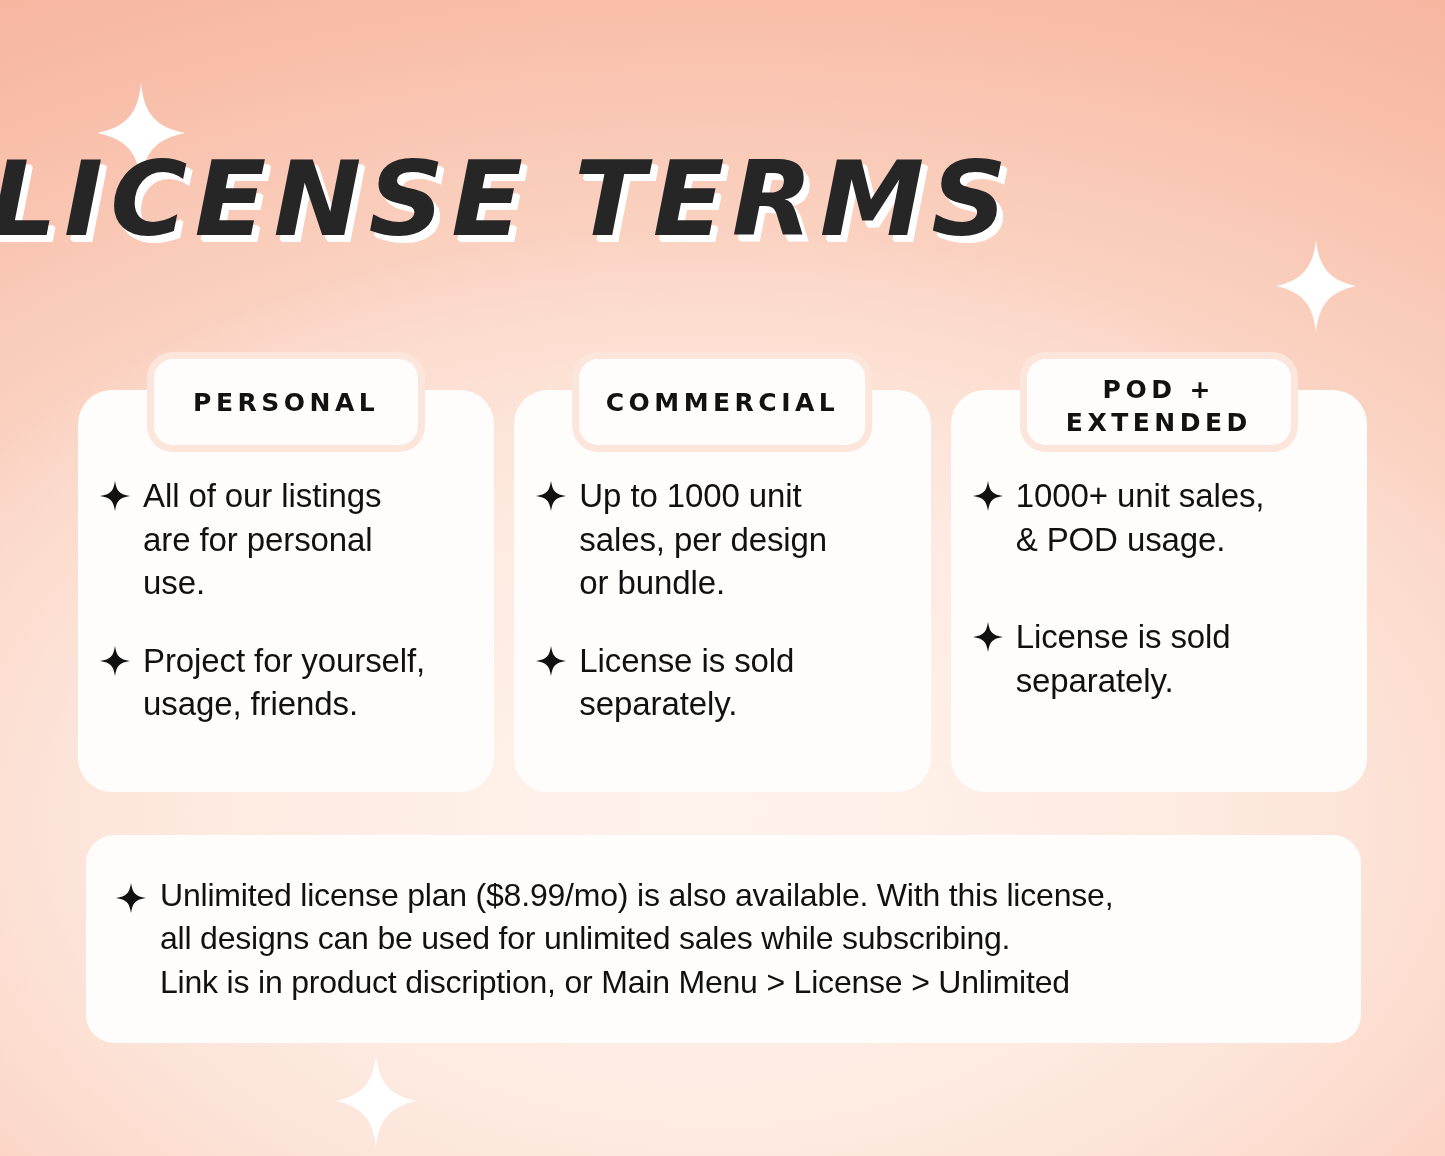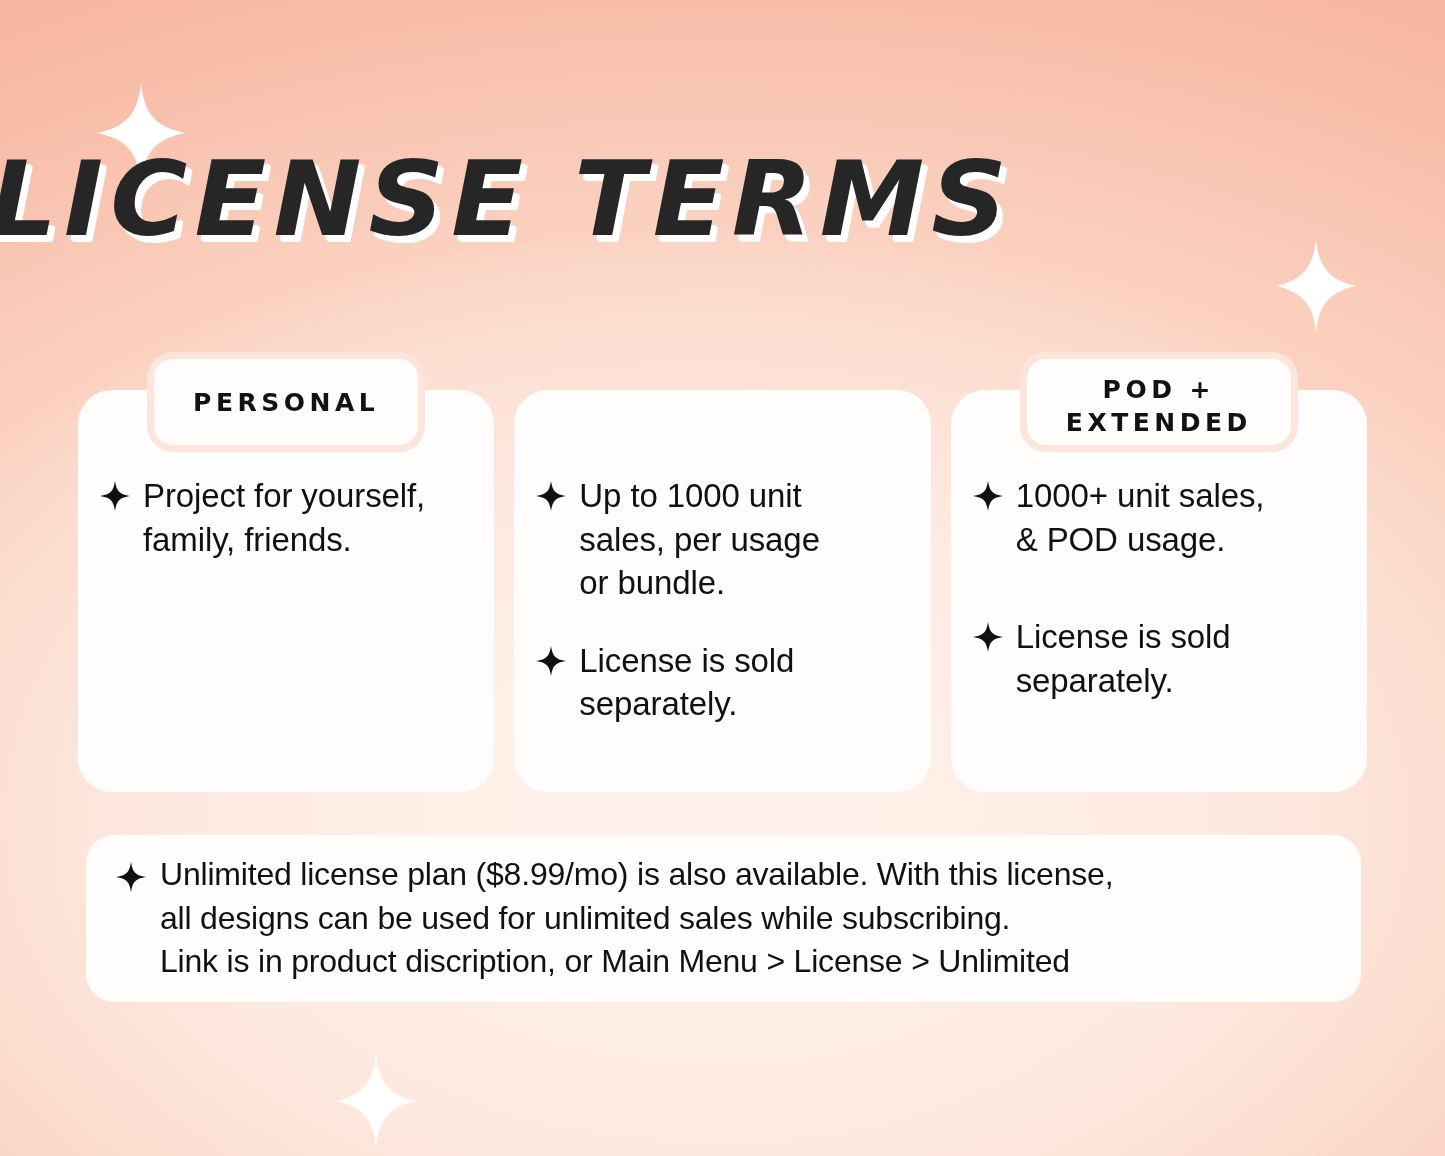--- a/index.html
+++ b/index.html
@@ -139,21 +139,21 @@
     letter-spacing: -0.1px;
     white-space: pre-line;
   }
 
   
   #banner {
     position: absolute;
     top: 835px;
     left: 86px;
     width: 1275px;
-    height: 167px;
+    height: 208px;
     background: #FFFDFC;
     border-radius: 28px;
     z-index: 2;
     display: flex;
     align-items: center;
     padding: 0 34px 0 30px;
   }
   #banner .banner-inner {
     display: flex;
     align-items: flex-start;
@@ -201,36 +201,49 @@
     <div class="card-header">
       <span>PERSONAL</span>
     </div>
     <ul class="bullets">
       <li>
         <span class="star-bullet">
           <svg width="30" height="30" viewBox="0 0 30 30" aria-hidden="true">
             <path d="M15 0 C16.6 10.4 19.6 13.4 30 15 C19.6 16.6 16.6 19.6 15 30 C13.4 19.6 10.4 16.6 0 15 C10.4 13.4 13.4 10.4 15 0 Z" fill="#111111"></path>
           </svg>
         </span>
+        <span class="bullet-text">All of our listings
+are for personal
+use.</span>
+      </li>
+      <li>
+        <span class="star-bullet">
+          <svg width="30" height="30" viewBox="0 0 30 30" aria-hidden="true">
+            <path d="M15 0 C16.6 10.4 19.6 13.4 30 15 C19.6 16.6 16.6 19.6 15 30 C13.4 19.6 10.4 16.6 0 15 C10.4 13.4 13.4 10.4 15 0 Z" fill="#111111"></path>
+          </svg>
+        </span>
         <span class="bullet-text">Project for yourself,
-family, friends.</span>
+usage, friends.</span>
       </li>
     </ul>
   </div>
 
   <div class="card">
+    <div class="card-header">
+      <span>COMMERCIAL</span>
+    </div>
     <ul class="bullets">
       <li>
         <span class="star-bullet">
           <svg width="30" height="30" viewBox="0 0 30 30" aria-hidden="true">
             <path d="M15 0 C16.6 10.4 19.6 13.4 30 15 C19.6 16.6 16.6 19.6 15 30 C13.4 19.6 10.4 16.6 0 15 C10.4 13.4 13.4 10.4 15 0 Z" fill="#111111"></path>
           </svg>
         </span>
         <span class="bullet-text">Up to 1000 unit
-sales, per usage
+sales, per design
 or bundle.</span>
       </li>
       <li>
         <span class="star-bullet">
           <svg width="30" height="30" viewBox="0 0 30 30" aria-hidden="true">
             <path d="M15 0 C16.6 10.4 19.6 13.4 30 15 C19.6 16.6 16.6 19.6 15 30 C13.4 19.6 10.4 16.6 0 15 C10.4 13.4 13.4 10.4 15 0 Z" fill="#111111"></path>
           </svg>
         </span>
         <span class="bullet-text">License is sold
 separately.</span>

